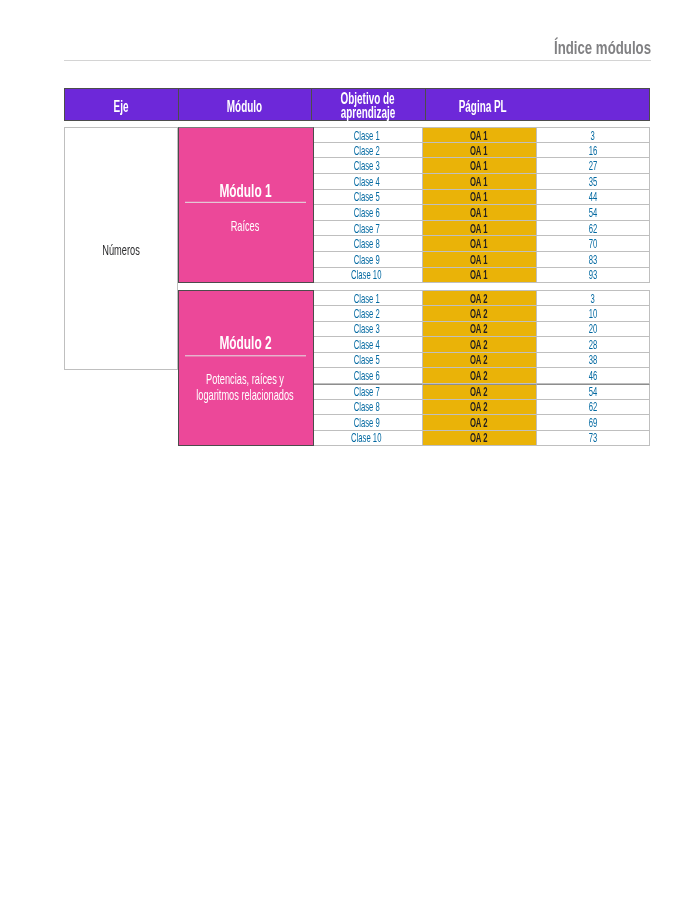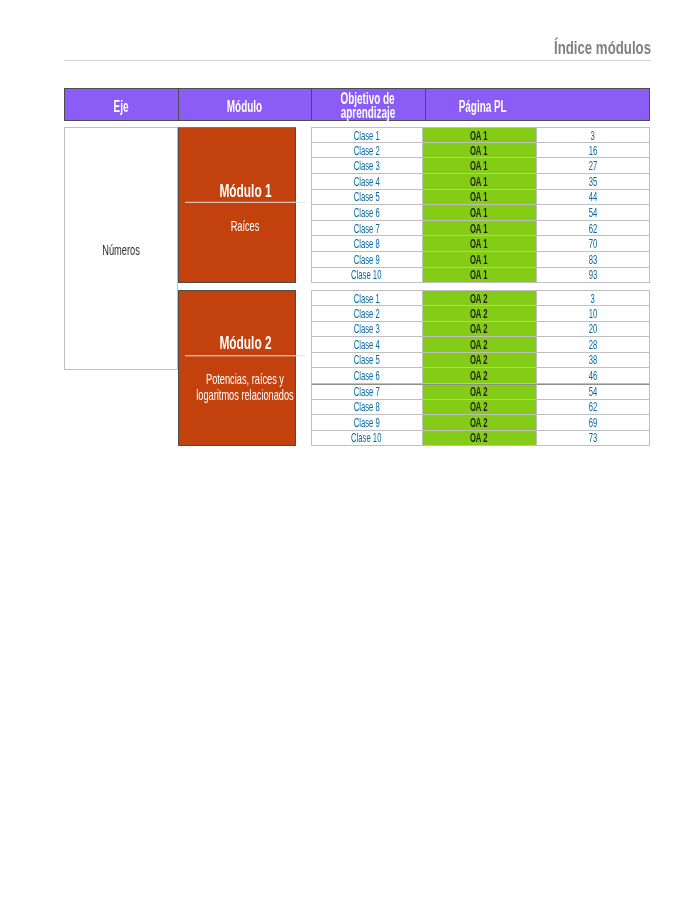--- a/index.html
+++ b/index.html
@@ -22,21 +22,21 @@
     transform:scaleX(0.735); transform-origin:100% 0;
   }
   .runhead-rule {
     position:absolute; left:64.4px; top:60px; width:586.5px; height:1px;
     background:#d4d4d4;
   }
 
   
   .tbl { position:absolute; left:64px; top:88px; width:586px; }
 
-  .thead { display:flex; background:#8b5cf6; border:1px solid #4c4c4c; box-sizing:border-box; height:33px; }
+  .thead { display:flex; background:#6d28d9; border:1px solid #4c4c4c; box-sizing:border-box; height:33px; }
   .th {
     box-sizing:border-box;
     display:flex; flex-direction:column; align-items:center; justify-content:center; text-align:center;
     color:#ffffff; font-weight:bold; font-size:16px; line-height:13.4px;
     border-right:1px solid #4c4c4c;
     padding-top:4.4px;
   }
   .th.two-line { line-height:13.3px; padding-top:2.4px; }
   .th > span { transform:scaleX(0.62); display:block; }
   .th:last-child { border-right:none; }
@@ -50,22 +50,22 @@
     background:#ffffff;
     display:flex; align-items:center; justify-content:center;
     color:#2b2b2d; font-size:13.8px; line-height:13.8px; padding-top:5px;
   }
   .eje-cell > span { transform:scaleX(0.672); display:block; white-space:nowrap; }
 
   .group { position:relative; }
   .group + .group { margin-top:7.2px; }
 
   .mod-cell {
-    position:absolute; left:113.5px; top:0; width:118px;
-    background:#c2410c; box-sizing:border-box;
+    position:absolute; left:113.5px; top:0; width:136px;
+    background:#ec4899; box-sizing:border-box;
     border:1px solid #4c4c4c;
     color:#ffffff;
   }
   .group.first-group .mod-cell { border-top-color:#767979; }
   .mod-inner { position:absolute; left:0; width:133px; top:50%; transform:translateY(calc(-50% + 3px)); }
   .mod-title { font-size:18px; font-weight:bold; line-height:18px; text-align:center; }
   .mod-title > span { transform:scaleX(0.66); display:block; white-space:nowrap; }
   .mod-rule { width:121px; height:1px; background:#e3e4e4; margin:1.9px auto 4.9px; }
   .mod-sub { font-size:14.1px; line-height:15.5px; text-align:center; width:160px;
              position:relative; left:50%; margin-left:-80px;margin-top:16px; }
@@ -75,21 +75,21 @@
   .row { display:flex; height:15.6px; box-sizing:border-box; }
   .cell {
     box-sizing:border-box;
     display:flex; align-items:center; justify-content:center;
     color:#0369a1; font-size:12.8px; line-height:12.8px;
     border-bottom:1px solid #bfbfbf;
     padding-top:1.6px;
   }
   .cell > span { transform:scaleX(0.60); display:block; white-space:nowrap; }
   .c-clase  { width:112px; border-left:1px solid #bfbfbf; border-right:1px solid #bfbfbf; }
-  .c-oa     { width:114px; background:#84cc16; font-weight:bold; color:#231f20; border-right:1px solid #bfbfbf; }
+  .c-oa     { width:114px; background:#eab308; font-weight:bold; color:#231f20; border-right:1px solid #bfbfbf; }
   .c-pagina { width:113.5px; border-right:1px solid #bfbfbf; }
   .row.first .cell { border-top:1px solid #bfbfbf; }
   .row.strong-rule .cell { border-top:1px solid #8e8e8e; }
 </style>
 </head>
 <body>
 
 <div class="page">
   <div class="runhead">Índice módulos</div>
   <div class="runhead-rule"></div>

